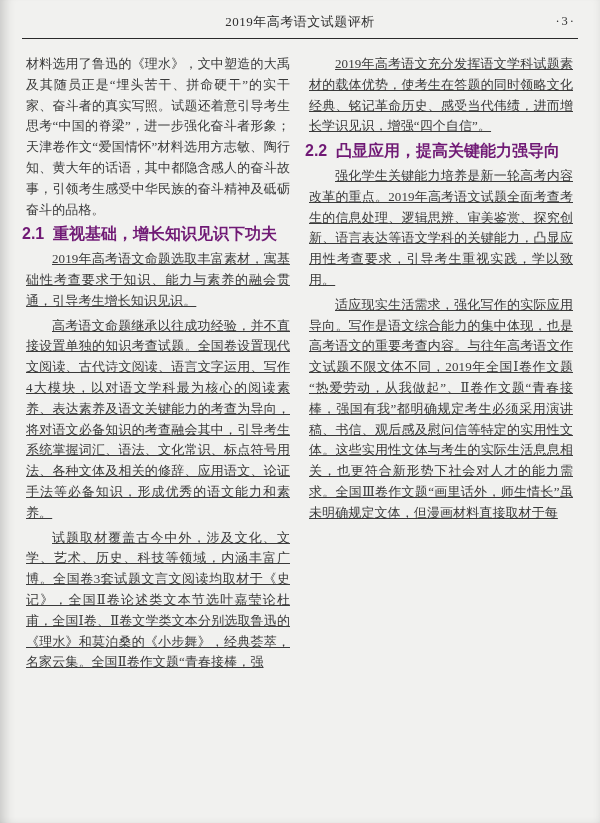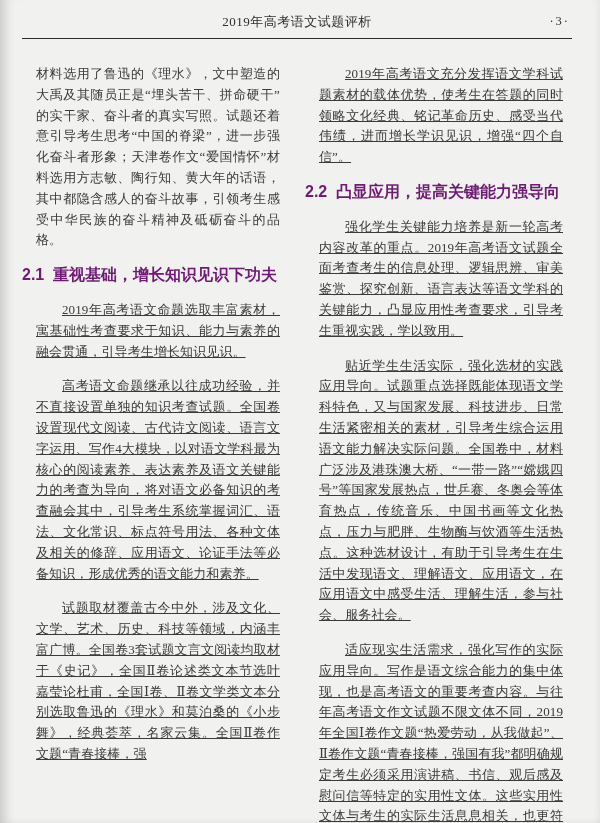--- a/index.html
+++ b/index.html
@@ -6,21 +6,21 @@
   body {
     width: 600px; height: 823px;
     background: #e9e9e7;
     font-family: "Liberation Serif", "DejaVu Serif", serif;
     -webkit-font-smoothing: antialiased;
   }
   .page {
     position: relative;
     width: 600px; height: 823px;
     box-sizing: border-box;
-    padding: 10px 28px 0 22px;
+    padding: 10px 22px 0 22px;
     background: #f1f1ef;
     box-shadow: inset 14px 0 12px -10px rgba(0,0,0,0.18),
                 inset -6px 0 8px -6px rgba(0,0,0,0.08),
                 inset 0 -6px 8px -6px rgba(0,0,0,0.06);
     overflow: hidden;
   }
   .header {
     position: relative;
     height: 20px;
     margin-top: 3px;
@@ -46,21 +46,21 @@
   .columns {
     display: flex;
     gap: 11px;
     margin-top: 11px;
   }
   .column {
     width: 272px;
     flex: 0 0 272px;
   }
   .para {
-    margin: 14px;
+    margin: 4px;
     font-size: 13px;
     line-height: 20.8px;
     text-align: justify;
     color: #3a3a3a;
     letter-spacing: 0.1px;
   }
   .para.indent { text-indent: 2em; text-decoration: underline; }
   .section-heading {
     margin: 9px 0 6px 0;
     font-family: "Liberation Sans", "DejaVu Sans", sans-serif;
@@ -101,17 +101,16 @@
         <p class="para">材料选用了鲁迅的《理水》，文中塑造的大禹及其随员正是“埋头苦干、拼命硬干”的实干家、奋斗者的真实写照。试题还着意引导考生思考“中国的脊梁”，进一步强化奋斗者形象；天津卷作文“爱国情怀”材料选用方志敏、陶行知、黄大年的话语，其中都隐含感人的奋斗故事，引领考生感受中华民族的奋斗精神及砥砺奋斗的品格。</p>
         <h3 class="sub-heading"><span class="h-num">2.1</span><span>重视基础，增长知识见识下功夫</span></h3>
         <p class="para indent">2019年高考语文命题选取丰富素材，寓基础性考查要求于知识、能力与素养的融会贯通，引导考生增长知识见识。</p>
         <p class="para indent">高考语文命题继承以往成功经验，并不直接设置单独的知识考查试题。全国卷设置现代文阅读、古代诗文阅读、语言文字运用、写作4大模块，以对语文学科最为核心的阅读素养、表达素养及语文关键能力的考查为导向，将对语文必备知识的考查融会其中，引导考生系统掌握词汇、语法、文化常识、标点符号用法、各种文体及相关的修辞、应用语文、论证手法等必备知识，形成优秀的语文能力和素养。</p>
         <p class="para indent">试题取材覆盖古今中外，涉及文化、文学、艺术、历史、科技等领域，内涵丰富广博。全国卷3套试题文言文阅读均取材于《史记》，全国Ⅱ卷论述类文本节选叶嘉莹论杜甫，全国Ⅰ卷、Ⅱ卷文学类文本分别选取鲁迅的《理水》和莫泊桑的《小步舞》，经典荟萃，名家云集。全国Ⅱ卷作文题“青春接棒，强</p>
       </div>
       <div class="column">
         <p class="para indent">2019年高考语文充分发挥语文学科试题素材的载体优势，使考生在答题的同时领略文化经典、铭记革命历史、感受当代伟绩，进而增长学识见识，增强“四个自信”。</p>
         <h3 class="sub-heading"><span class="h-num">2.2</span><span>凸显应用，提高关键能力强导向</span></h3>
         <p class="para indent">强化学生关键能力培养是新一轮高考内容改革的重点。2019年高考语文试题全面考查考生的信息处理、逻辑思辨、审美鉴赏、探究创新、语言表达等语文学科的关键能力，凸显应用性考查要求，引导考生重视实践，学以致用。</p>
-        <p class="para indent">贴近学生生活实际，强化选材的实践应用导向。试题重点选择既能体现语文学科特色，又与国家发展、科技进步、日常生活紧密相关的素材，引导考生综合运用语文能力解决实际问题。全国卷中，材料广泛涉及港珠澳大桥、“一带一路”“嫦娥四号”等国家发展热点，世乒赛、冬奥会等体育热点，传统音乐、中国书画等文化热点，压力与肥胖、生物酶与饮酒等生活热点。这种选材设计，有助于引导考生在生活中发现语文、理解语文、应用语文，在应用语文中感受生活、理解生活，参与社会、服务社会。</p>
         <p class="para indent">适应现实生活需求，强化写作的实际应用导向。写作是语文综合能力的集中体现，也是高考语文的重要考查内容。与往年高考语文作文试题不限文体不同，2019年全国Ⅰ卷作文题“热爱劳动，从我做起”、Ⅱ卷作文题“青春接棒，强国有我”都明确规定考生必须采用演讲稿、书信、观后感及慰问信等特定的实用性文体。这些实用性文体与考生的实际生活息息相关，也更符合新形势下社会对人才的能力需求。全国Ⅲ卷作文题“画里话外，师生情长”虽未明确规定文体，但漫画材料直接取材于每</p>
       </div>
     </div>
 </div>
 
 </body></html>

